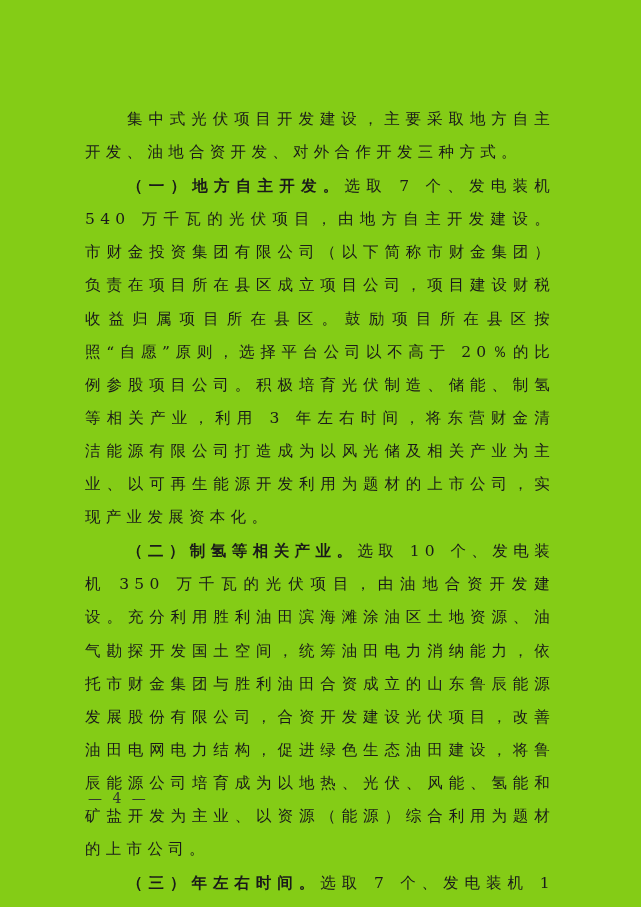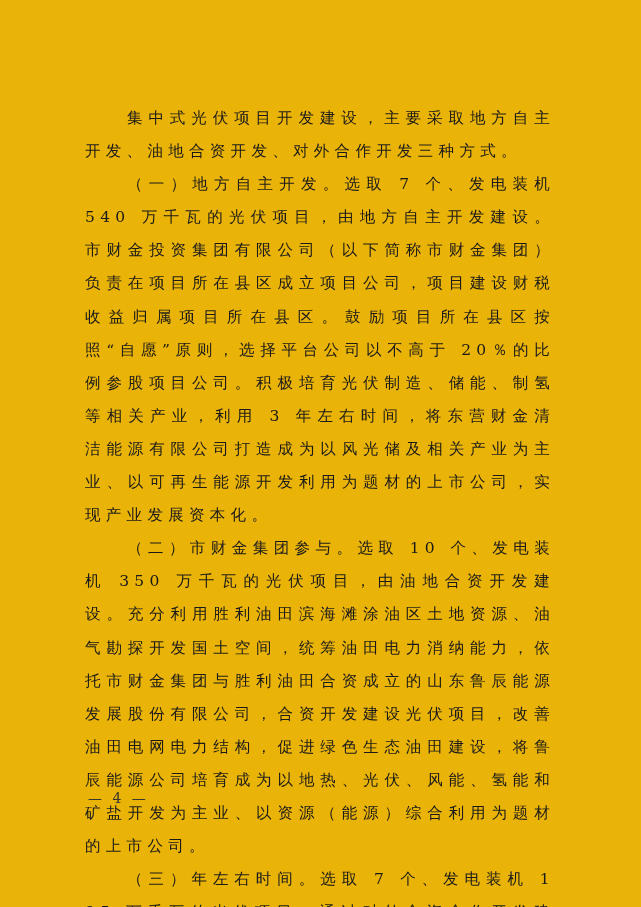--- a/index.html
+++ b/index.html
@@ -13,53 +13,53 @@
       position: relative;
       overflow: hidden;
       font-family: "DejaVu Serif", "Liberation Serif", serif;
       color: #1a1a1a;
     }
     .page {
       position: absolute;
       left: 0; top: 0;
       width: 641px;
       height: 907px;
-      background: #eab308;
+      background: #84cc16;
     }
     .body-text {
       position: absolute;
       left: 85px;
       top: 102px;
       width: 470px;
     }
     .para {
       margin: 0;
       font-size: 15.5px;
       line-height: 33.1px;
       letter-spacing: 5.3px;
       text-align: justify;
       text-indent: 42px;
       word-break: break-all;
     }
     .para .lead {
-      font-weight: normal;
+      font-weight: bold;
     }
     .page-number {
       position: absolute;
       left: 88px;
       top: 790px;
       font-size: 14px;
       letter-spacing: 3px;
       color: #333;
     }
   </style>
 </head>
 <body>
 
 <div class="page">
   <div class="body-text">
     <p class="para"><span class="lead"></span><span>集中式光伏项目开发建设，主要采取地方自主开发、油地合资开发、对外合作开发三种方式。</span></p>
     <p class="para"><span class="lead">（一）地方自主开发。</span><span>选取 7 个、发电装机 540 万千瓦的光伏项目，由地方自主开发建设。市财金投资集团有限公司（以下简称市财金集团）负责在项目所在县区成立项目公司，项目建设财税收益归属项目所在县区。鼓励项目所在县区按照“自愿”原则，选择平台公司以不高于 20％的比例参股项目公司。积极培育光伏制造、储能、制氢等相关产业，利用 3 年左右时间，将东营财金清洁能源有限公司打造成为以风光储及相关产业为主业、以可再生能源开发利用为题材的上市公司，实现产业发展资本化。</span></p>
-    <p class="para"><span class="lead">（二）市财金集团参与。</span><span>选取 10 个、发电装机 350 万千瓦的光伏项目，由油地合资开发建设。充分利用胜利油田滨海滩涂油区土地资源、油气勘探开发国土空间，统筹油田电力消纳能力，依托市财金集团与胜利油田合资成立的山东鲁辰能源发展股份有限公司，合资开发建设光伏项目，改善油田电网电力结构，促进绿色生态油田建设，将鲁辰能源公司培育成为以地热、光伏、风能、氢能和矿盐开发为主业、以资源（能源）综合利用为题材的上市公司。</span></p>
+    <p class="para"><span class="lead">（二）制氢等相关产业。</span><span>选取 10 个、发电装机 350 万千瓦的光伏项目，由油地合资开发建设。充分利用胜利油田滨海滩涂油区土地资源、油气勘探开发国土空间，统筹油田电力消纳能力，依托市财金集团与胜利油田合资成立的山东鲁辰能源发展股份有限公司，合资开发建设光伏项目，改善油田电网电力结构，促进绿色生态油田建设，将鲁辰能源公司培育成为以地热、光伏、风能、氢能和矿盐开发为主业、以资源（能源）综合利用为题材的上市公司。</span></p>
     <p class="para"><span class="lead">（三）年左右时间。</span><span>选取 7 个、发电装机 195 万千瓦的光伏项目，通过对外合资合作开发建设。由市发展改革委牵头，市直相关部门单位、项目所在县区、市财金集团参与，视项目开发进度，适时通过公开比选方式选择 2—3 家央企、省属国企或上市公司，与市财金集团成立合资公司，共同投资、合作建设。合作企业需在资</span></p>
   </div>
   <div class="page-number">— 4 —</div>
 </div>
 
 </body></html>

